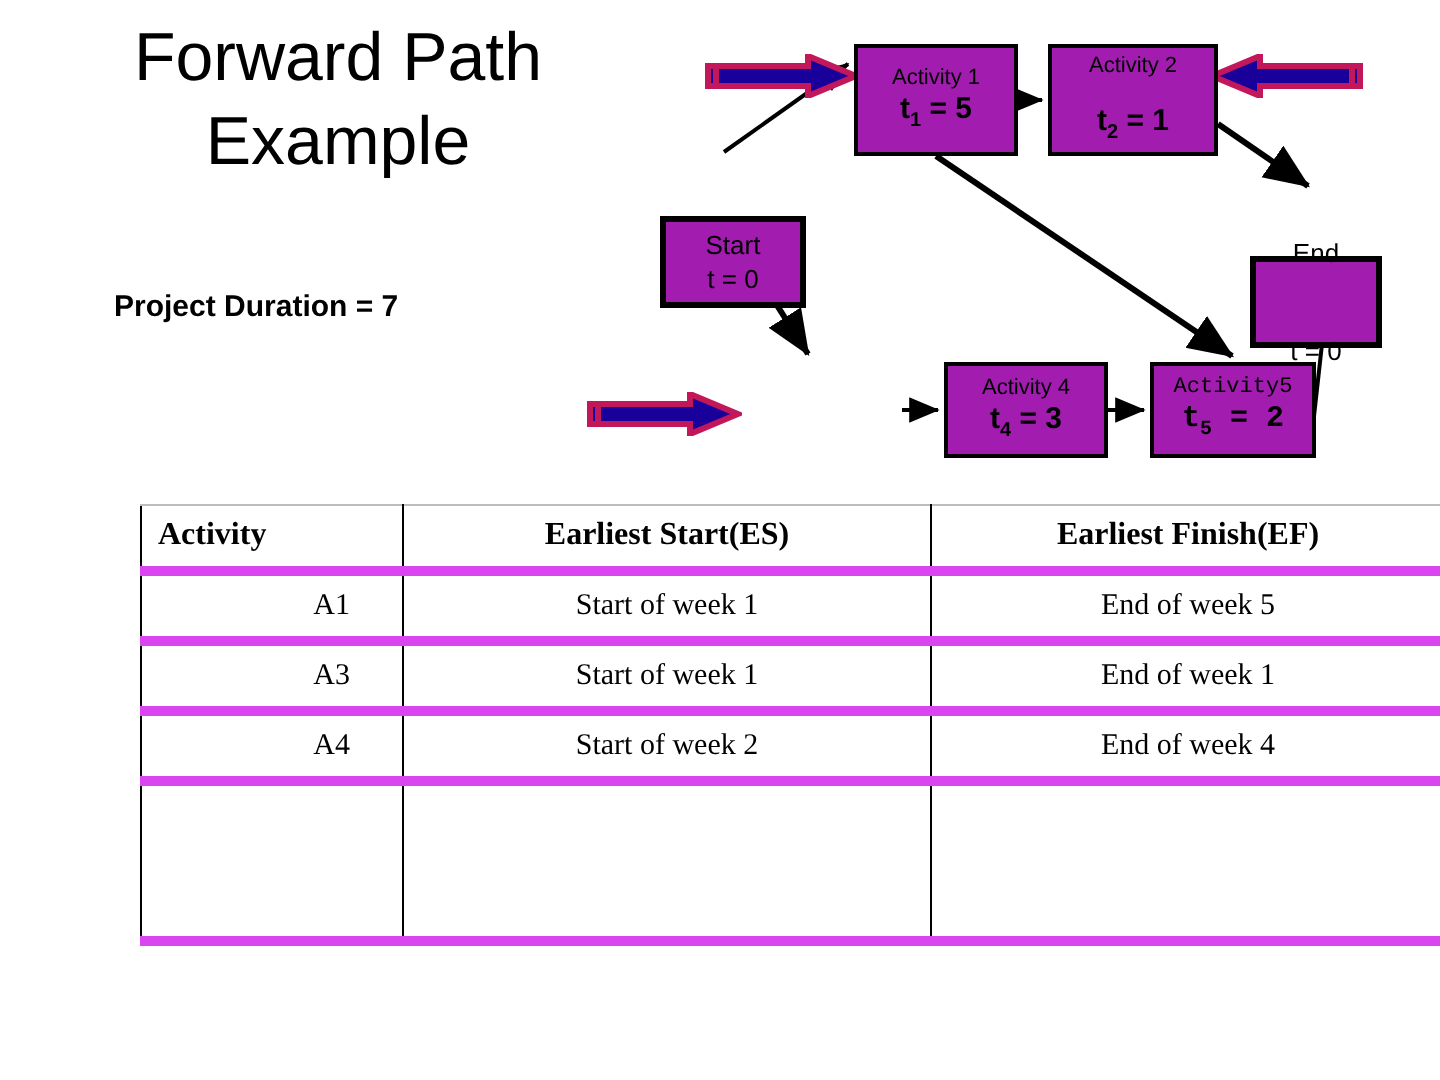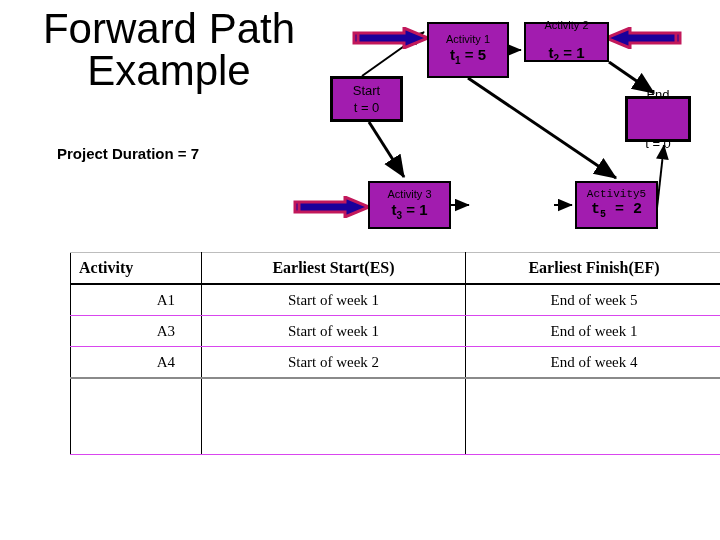--- a/index.html
+++ b/index.html
@@ -7,68 +7,68 @@
     width:720px;height:540px;position:relative;overflow:hidden;
     background:#ffffff;
     font-family:"Liberation Sans", sans-serif;
   }
   #slide{position:absolute;left:0;top:0;width:720px;height:540px;}
 
   
   #title{
     position:absolute;left:24px;top:8px;width:290px;
     text-align:center;
-    font-size:42px;line-height:42px;color:#000;
+    font-size:34px;line-height:42px;color:#000;
     font-family:"Liberation Sans", sans-serif;
   }
   #duration{
     position:absolute;left:57px;top:145px;
     font-size:15px;font-weight:bold;color:#000000;
     white-space:nowrap;
   }
 
   
   #net{position:absolute;left:0;top:0;width:720px;height:250px;}
   #netsvg{position:absolute;left:0;top:0;width:720px;height:250px;}
 
   .node{
     position:absolute;box-sizing:border-box;
     background:#a21caf;border:2px solid #000;
     display:flex;flex-direction:column;align-items:center;justify-content:center;
     color:#000;text-align:center;
   }
-  .node.thick{border-width:3px;}
+  .node.thick{border-width:3px;margin-top:32px;}
   .node .nm{font-size:11px;line-height:14px;white-space:nowrap;}
   .node .tv{font-size:15px;font-weight:bold;line-height:17px;white-space:nowrap;}
   .node .tv sub{font-size:10px;font-weight:bold;}
   .node .se{font-size:13px;line-height:17px;white-space:nowrap;}
 
   #n-start{left:330px;top:76px;width:73px;height:46px;}
   #n-end{left:625px;top:96px;width:66px;height:46px;gap:32px;}
   #n-a1{left:427px;top:22px;width:82px;height:56px;}
-  #n-a2{left:524px;top:22px;width:85px;height:40px;gap:12px;}
+  #n-a2{left:524px;top:22px;width:85px;height:56px;gap:12px;}
   #n-a3{left:368px;top:181px;width:83px;height:48px;}
   #n-a4{left:472px;top:181px;width:82px;height:48px;}
   #n-a5{left:575px;top:181px;width:83px;height:48px;font-family:Liberation Mono, monospace;}
 
   
   .hl{position:absolute;}
 
   
   #tbl{
     position:absolute;left:29px;top:252px;width:652px;
     border-collapse:collapse;table-layout:fixed;
     color:#000;
     margin-left:41px;
   }
   #tbl col.c1{width:131px;}
   #tbl col.c2{width:264px;}
   #tbl col.c3{width:257px;}
   #tbl th,#tbl td{
-    border:1px solid #d946ef;
+    border:5px solid #d946ef;
     padding:0 8px;
     font-family:"Liberation Serif", serif;
   }
   #tbl th{
     height:30px;font-size:16px;font-weight:bold;
     border-bottom:2px solid #000;
     border-left:1px solid #000;border-right:1px solid #000;
     border-top:1px solid #bdbdbd;
     text-align:center;
   }
@@ -144,25 +144,25 @@
     <div id="n-a1" class="node">
       <div class="nm">Activity 1</div>
       <div class="tv"><span>t</span><sub>1</sub><span> = 5</span></div>
     </div>
 
     <div id="n-a2" class="node">
       <div class="nm">Activity 2</div>
       <div class="tv"><span>t</span><sub>2</sub><span> = 1</span></div>
     </div>
 
-    <div id="n-a3" class="node">
-      <div class="nm">Activity 3</div>
-      <div class="tv"><span>t</span><sub>3</sub><span> = 1</span></div>
-    </div>
-
+
+    <div id="n-a4" class="node">
+      <div class="nm">Activity 4</div>
+      <div class="tv"><span>t</span><sub>4</sub><span> = 3</span></div>
+    </div>
 
     <div id="n-a5" class="node">
       <div class="nm">Activity5</div>
       <div class="tv"><span>t</span><sub>5</sub><span> = 2</span></div>
     </div>
 
     <div id="n-end" class="node thick">
       <div class="se">End</div>
       <div class="se">t = 0</div>
     </div>

